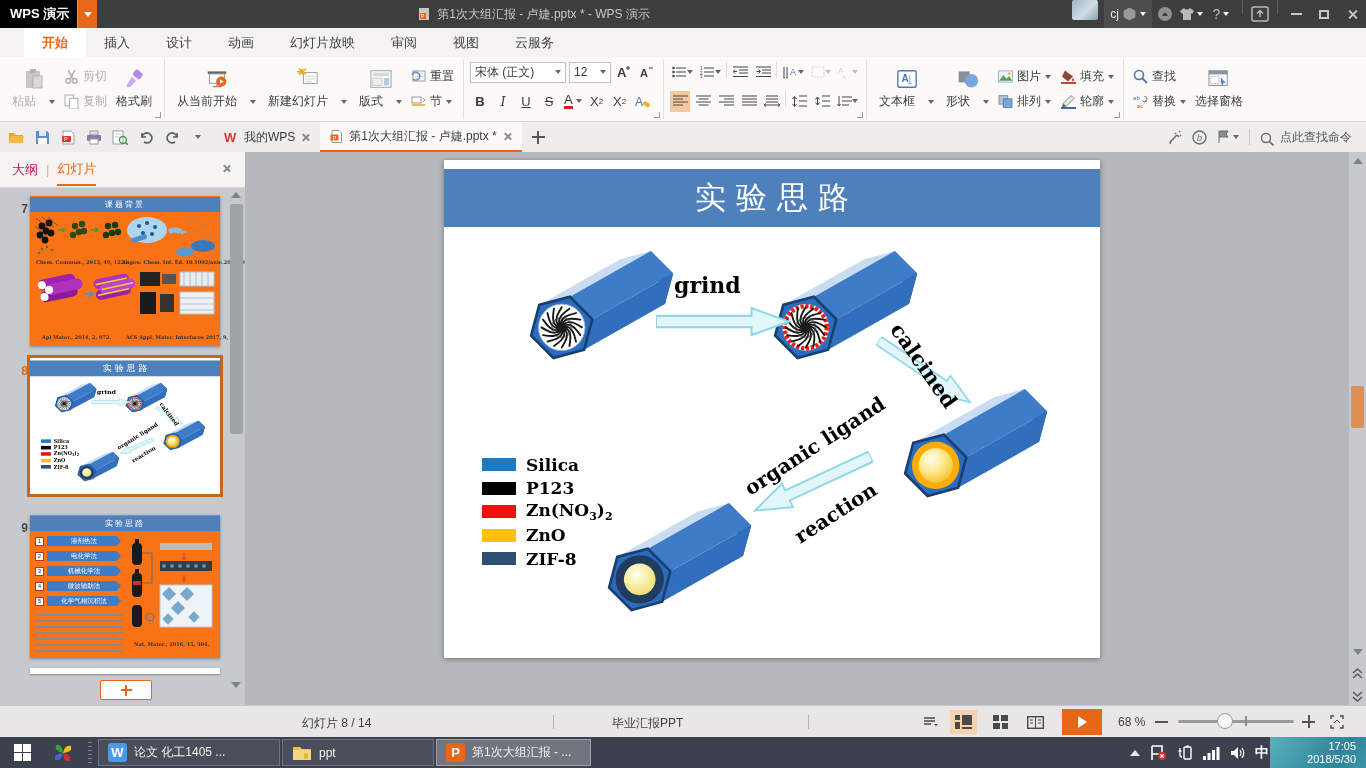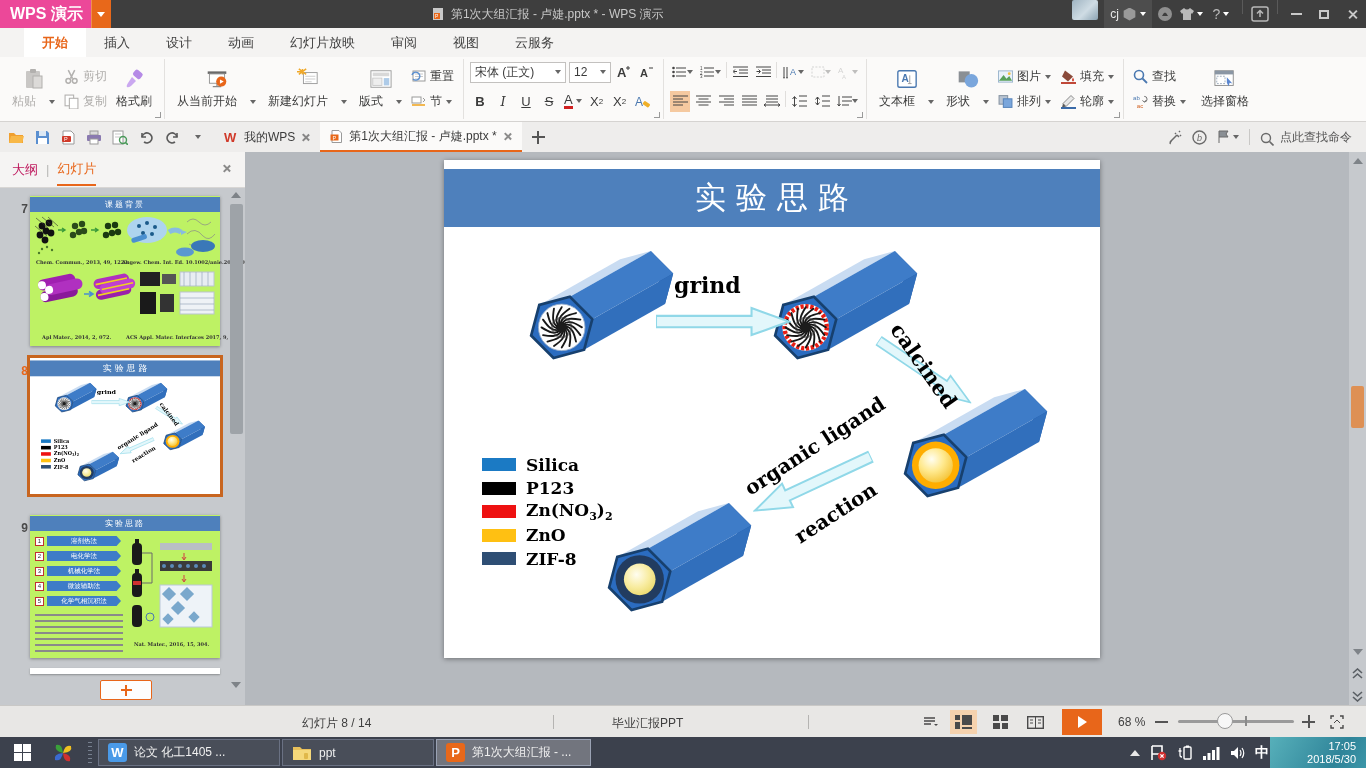--- a/index.html
+++ b/index.html
@@ -2,21 +2,21 @@
 <html><head>
 <meta charset="utf-8">
 <style>
 *{box-sizing:border-box;margin:0;padding:0}
 html,body{width:1366px;height:768px;overflow:hidden}
 body{font-family:"Liberation Sans","DejaVu Sans",sans-serif;font-size:12px;color:#3b3b3b;background:#b5b9be;position:relative}
 .abs{position:absolute}
 .flex{display:flex;align-items:center}
 
 #titlebar{position:absolute;left:0;top:0;width:1366px;height:28px;background:#3e3e3e;display:flex;align-items:center}
-#wps-btn{height:28px;background:#ec4899;color:#fff;display:flex;align-items:center;padding:0 8px 0 10px;font-size:16px;font-weight:bold}
+#wps-btn{height:28px;background:#000000;color:#fff;display:flex;align-items:center;padding:0 8px 0 10px;font-size:13px;font-weight:bold}
 #wps-caret{height:28px;width:20px;background:#e8681a;border-left:1px solid rgba(255,255,255,.25);display:flex;align-items:center;justify-content:center}
 .caret{width:0;height:0;border-left:4px solid transparent;border-right:4px solid transparent;border-top:5px solid #fff}
 .caret.dark{border-top-color:#666}
 .caret.sm{border-left-width:3px;border-right-width:3px;border-top-width:4px}
 #doc-title{color:#c8c8c8;font-size:12px;margin-left:320px;display:flex;align-items:center;gap:6px}
 #tb-right{margin-left:auto;display:flex;height:28px}
 .tbi{width:26px;height:28px;display:flex;align-items:center;justify-content:center;color:#b9b9b9}
 .tb-sep{width:1px;height:14px;background:#5a5a5a;margin:0 4px}
 #avatar{width:26px;height:20px;border-radius:2px;background:linear-gradient(135deg,#9fb4c2,#cfdce4 55%,#8aa2b2);margin-right:6px}
 #user-chip{height:28px;background:#4d4d4d;display:flex;align-items:center;padding:0 6px;gap:4px;color:#e8e8e8}
@@ -62,21 +62,21 @@
 #docrow-right{margin-left:auto;display:flex;align-items:center;gap:10px;padding-right:14px;color:#555}
 #cmd-search{display:flex;align-items:flex-end;gap:6px;color:#555;font-size:12px}
 
 #content{position:absolute;left:0;top:152px;width:1366px;height:553px}
 #sidebar{position:absolute;left:0;top:0;width:245px;height:553px;background:#c6c9cd}
 #sb-head{position:absolute;left:0;top:0;width:245px;height:36px;background:#f5f4f3;border-bottom:1px solid #d8d6d4;display:flex;align-items:center;padding:0 12px;gap:8px;font-size:13px}
 #sb-slides{color:#e8661a;position:relative;padding-bottom:2px}
 #sb-slides::after{content:"";position:absolute;left:0;right:0;bottom:-6px;height:2px;background:#e8661a}
 #sb-close{margin-left:auto}
 .thumb-num{position:absolute;left:12px;width:16px;text-align:right;font-size:12px;font-weight:bold;color:#4a4a4a}
-.thumb{position:absolute;left:30px;width:190px;background:#bef264;box-shadow:0 1px 3px rgba(0,0,0,.35)}
+.thumb{position:absolute;left:30px;width:190px;background:#f97316;box-shadow:0 1px 3px rgba(0,0,0,.35)}
 .mini-title{position:absolute;left:0;top:1px;right:0;height:15px;background:#4e80bc;color:#fff;font-size:8px;display:flex;align-items:center;justify-content:center;letter-spacing:2px}
 .tinytxt{position:absolute;font-family:"DejaVu Serif",serif;font-weight:bold;font-size:5px;color:#333;white-space:nowrap;transform-origin:left top}
 #sb-scroll{position:absolute;right:2px;top:38px;width:13px;height:500px}
 #sb-thumbtrack{position:absolute;left:0;top:14px;width:13px;height:230px;background:#9ea3a8;border-radius:2px}
 .tri-up{width:0;height:0;border-left:5px solid transparent;border-right:5px solid transparent;border-bottom:6px solid #7e8388}
 .tri-down{width:0;height:0;border-left:5px solid transparent;border-right:5px solid transparent;border-top:6px solid #7e8388}
 #add-slide{position:absolute;left:100px;top:528px;width:52px;height:20px;background:#fdfdfd;border:1.5px solid #e8661a;border-radius:2px;display:flex;align-items:center;justify-content:center}
 #add-slide .p{position:relative;width:11px;height:11px}
 #add-slide .p::before{content:"";position:absolute;left:0;top:4.5px;width:11px;height:2px;background:#e8661a}
 #add-slide .p::after{content:"";position:absolute;left:4.5px;top:0;width:2px;height:11px;background:#e8661a}
@@ -527,21 +527,21 @@
       <div class="smallbtn">
           <svg class="sicon" width="16" height="15" viewBox="0 0 16 15">
             <text x="0" y="6" font-size="6.5" fill="#4a78b0">ab</text>
             <text x="4" y="14" font-size="6.5" fill="#d06020">ac</text>
             <path d="M12,2 a3,3 0 0 1 0,6 M12,8 l-2,-1.6 M12,8 l2,-1.8" stroke="#6a6a6a" fill="none"></path>
           </svg>
           <span>替换</span>
           <span class="caret sm dark"></span>
         </div>
     </div>
-    <div class="bigbtn" style="margin-left:6px">
+    <div class="bigbtn" style="">
       <svg class="ficon" width="24" height="20" viewBox="0 0 24 20">
           <rect x="1" y="1" width="20" height="16" fill="#fff" stroke="#8a8a8a"></rect>
           <rect x="1" y="1" width="20" height="4" fill="#8a96a4"></rect>
           <rect x="3" y="7" width="9" height="8" fill="none" stroke="#9ab" stroke-dasharray="2 1.4"></rect>
           <path d="M14,8 l6,7 -3,-1 -1,4 -2,-4 Z" fill="#5a86d0"></path>
         </svg>
       <span class="lbl">
           <span>选择窗格</span>
         </span>
     </div>

